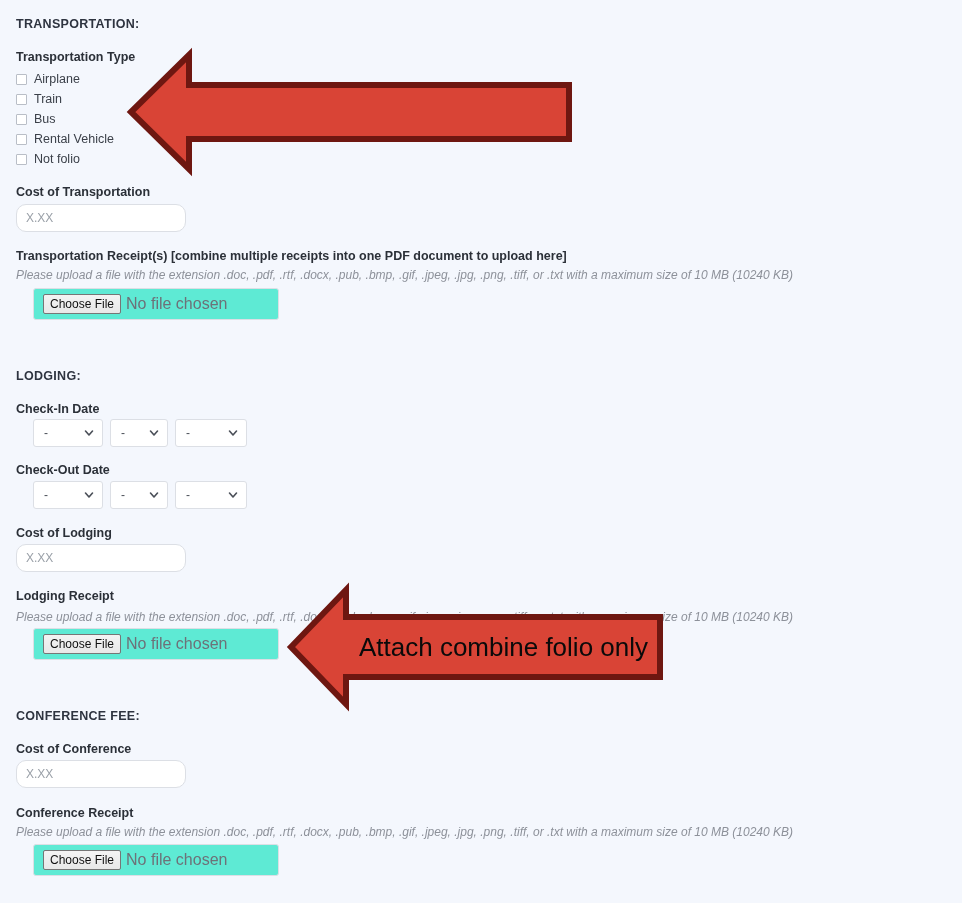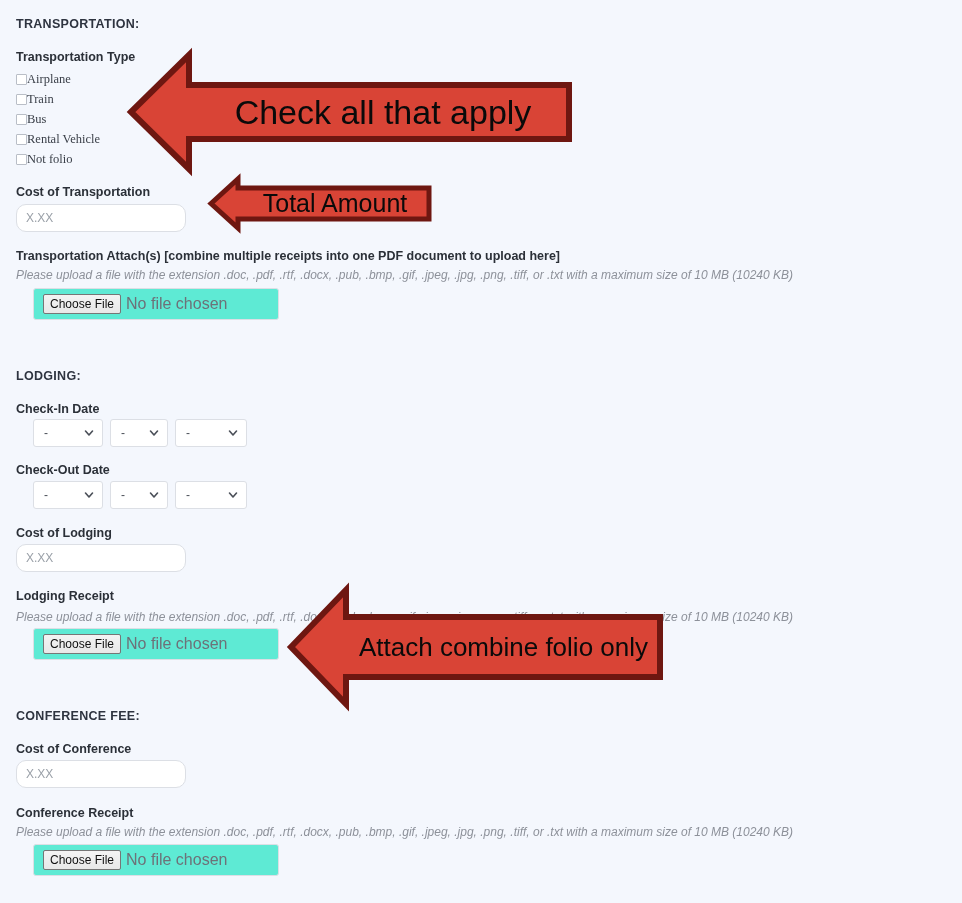--- a/index.html
+++ b/index.html
@@ -31,22 +31,22 @@
   }
   .help-text {
     font-size: 12px;
     font-style: italic;
     color: #8d919a;
     white-space: nowrap;
   }
   .cb-row {
     display: flex;
     align-items: center;
+    gap: 7px;
     height: 20px;
-    font-family: Liberation Serif, serif;
   }
   .cb-box {
     width: 11px; height: 11px;
     border: 1px solid #b9bec7;
     background: #fff;
     border-radius: 1px;
     flex: 0 0 auto;
   }
   .cb-label {
     font-size: 12.5px;
@@ -159,21 +159,21 @@
       </label>
       <label class="cb-row">
         <span class="cb-box"></span>
         <span class="cb-label">Not folio</span>
       </label>
     </div>
 
     <div style="position:absolute; left:0; top:185px;" class="field-label">Cost of Transportation</div>
     <input style="position: absolute; left: 0px; top: 204px;" class="text-input" type="text" placeholder="X.XX">
 
-    <div style="position:absolute; left:0; top:249px;" class="field-label">Transportation Attach(s) [combine multiple receipts into one PDF document to upload here]</div>
+    <div style="position:absolute; left:0; top:249px;" class="field-label">Transportation Receipt(s) [combine multiple receipts into one PDF document to upload here]</div>
     <div style="position:absolute; left:0; top:268px;" class="help-text">Please upload a file with the extension .doc, .pdf, .rtf, .docx, .pub, .bmp, .gif, .jpeg, .jpg, .png, .tiff, or .txt with a maximum size of 10 MB (10240 KB)</div>
     <div style="position:absolute; left:17px; top:288px;" class="filebox">
       <span class="choose-btn">Choose File</span>
       <span class="nofile">No file chosen</span>
     </div>
 
     <div style="position:absolute; left:0; top:369px;" class="section-head">LODGING:</div>
 
     <div style="position:absolute; left:0; top:402px;" class="field-label">Check-In Date</div>
     <div style="position:absolute; left:17px; top:419px;" class="date-row">
@@ -240,29 +240,22 @@
       <span class="choose-btn">Choose File</span>
       <span class="nofile">No file chosen</span>
     </div>
 
   </div>
 
   <div class="arrow" style="left:128px; top:52px; width:444px; height:120px;">
     <svg width="444" height="120" viewBox="0 0 444 120">
       <polygon points="3,60 61,3 61,33 441,33 441,87 61,87 61,117" fill="#d94436" stroke="#6e1711" stroke-width="6" stroke-linejoin="miter"></polygon>
     </svg>
-    <div class="arrow-text" style="left:75px; top:33px; width:360px; height:54px; font-size:34px;">Check all that apply</div>
   </div>
 
-  <div class="arrow" style="left:208px; top:176px; width:224px; height:55px;">
-    <svg width="224" height="55" viewBox="0 0 224 55">
-      <polygon points="3,27.5 30,3 30,12 221,12 221,43 30,43 30,52" fill="#d94436" stroke="#6e1711" stroke-width="5" stroke-linejoin="miter"></polygon>
-    </svg>
-    <div class="arrow-text" style="left:36px; top:10px; width:182px; height:35px; font-size:25px;">Total Amount</div>
-  </div>
 
   <div class="arrow" style="left:288px; top:587px; width:375px; height:120px;">
     <svg width="375" height="120" viewBox="0 0 375 120">
       <polygon points="3,60 58,3 58,30 372,30 372,90 58,90 58,117" fill="#d94436" stroke="#6e1711" stroke-width="6" stroke-linejoin="miter"></polygon>
     </svg>
     <div class="arrow-text" style="left:63px; top:32px; width:305px; height:56px; font-size:26px;">Attach combine folio only</div>
   </div>
 
 </div>
 

